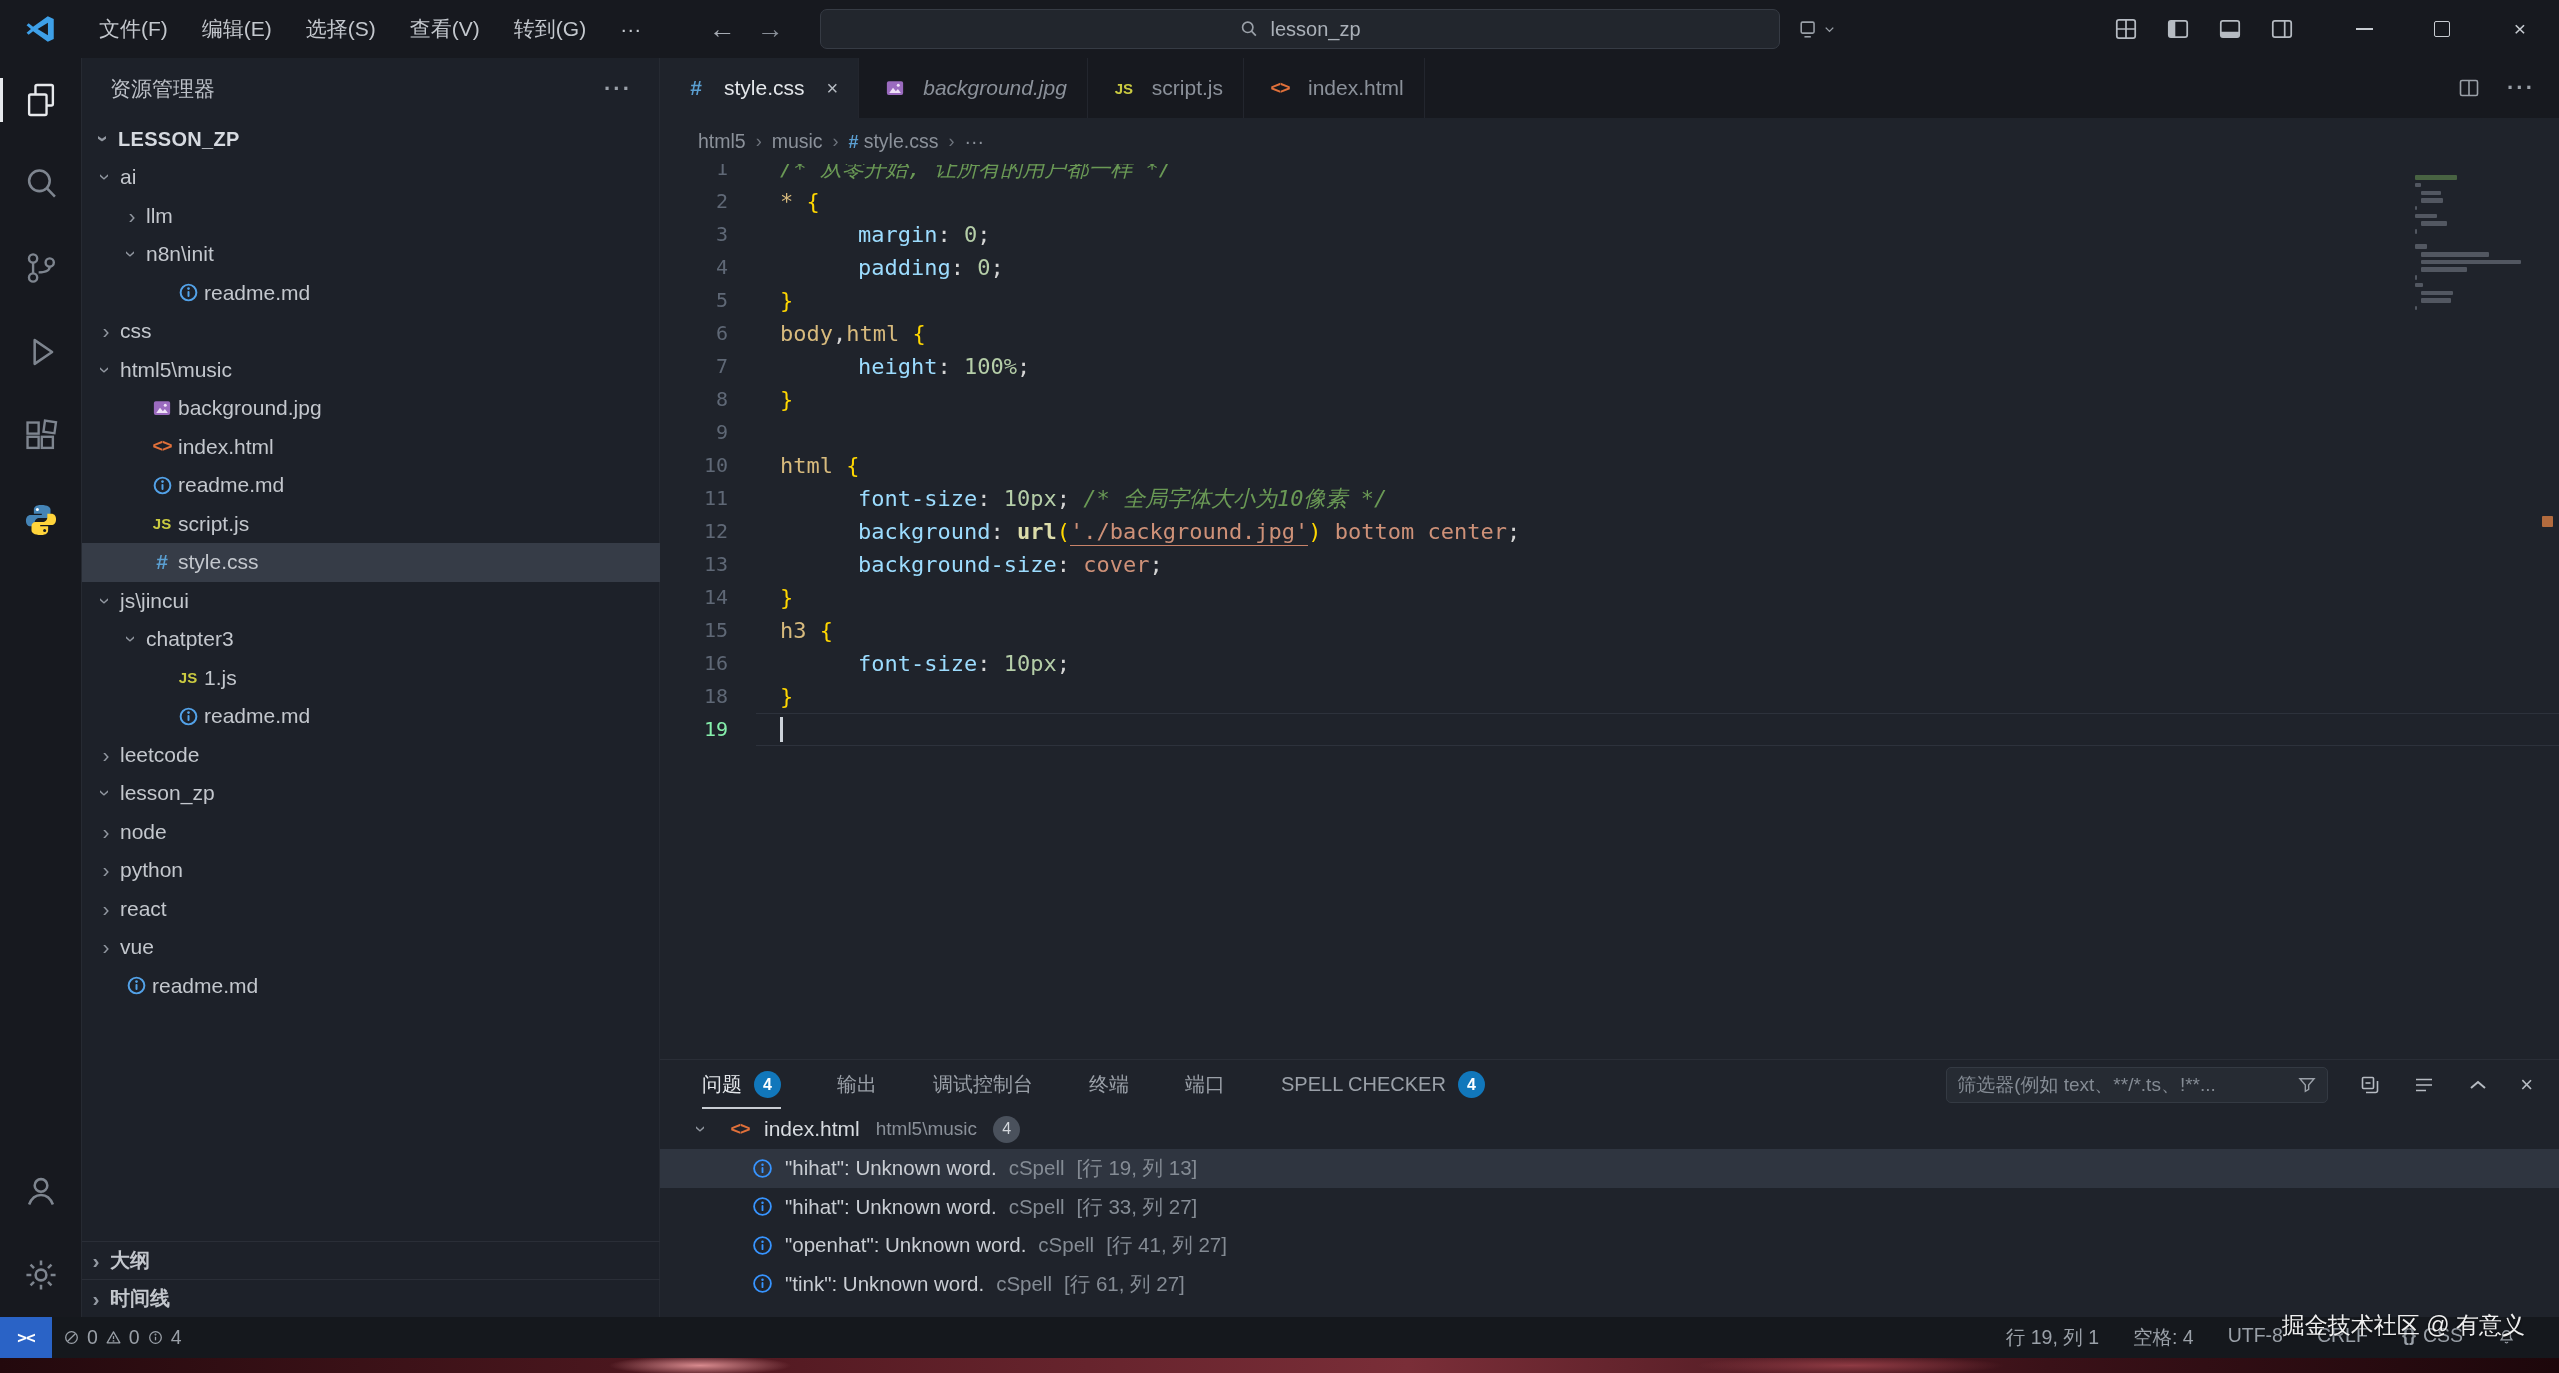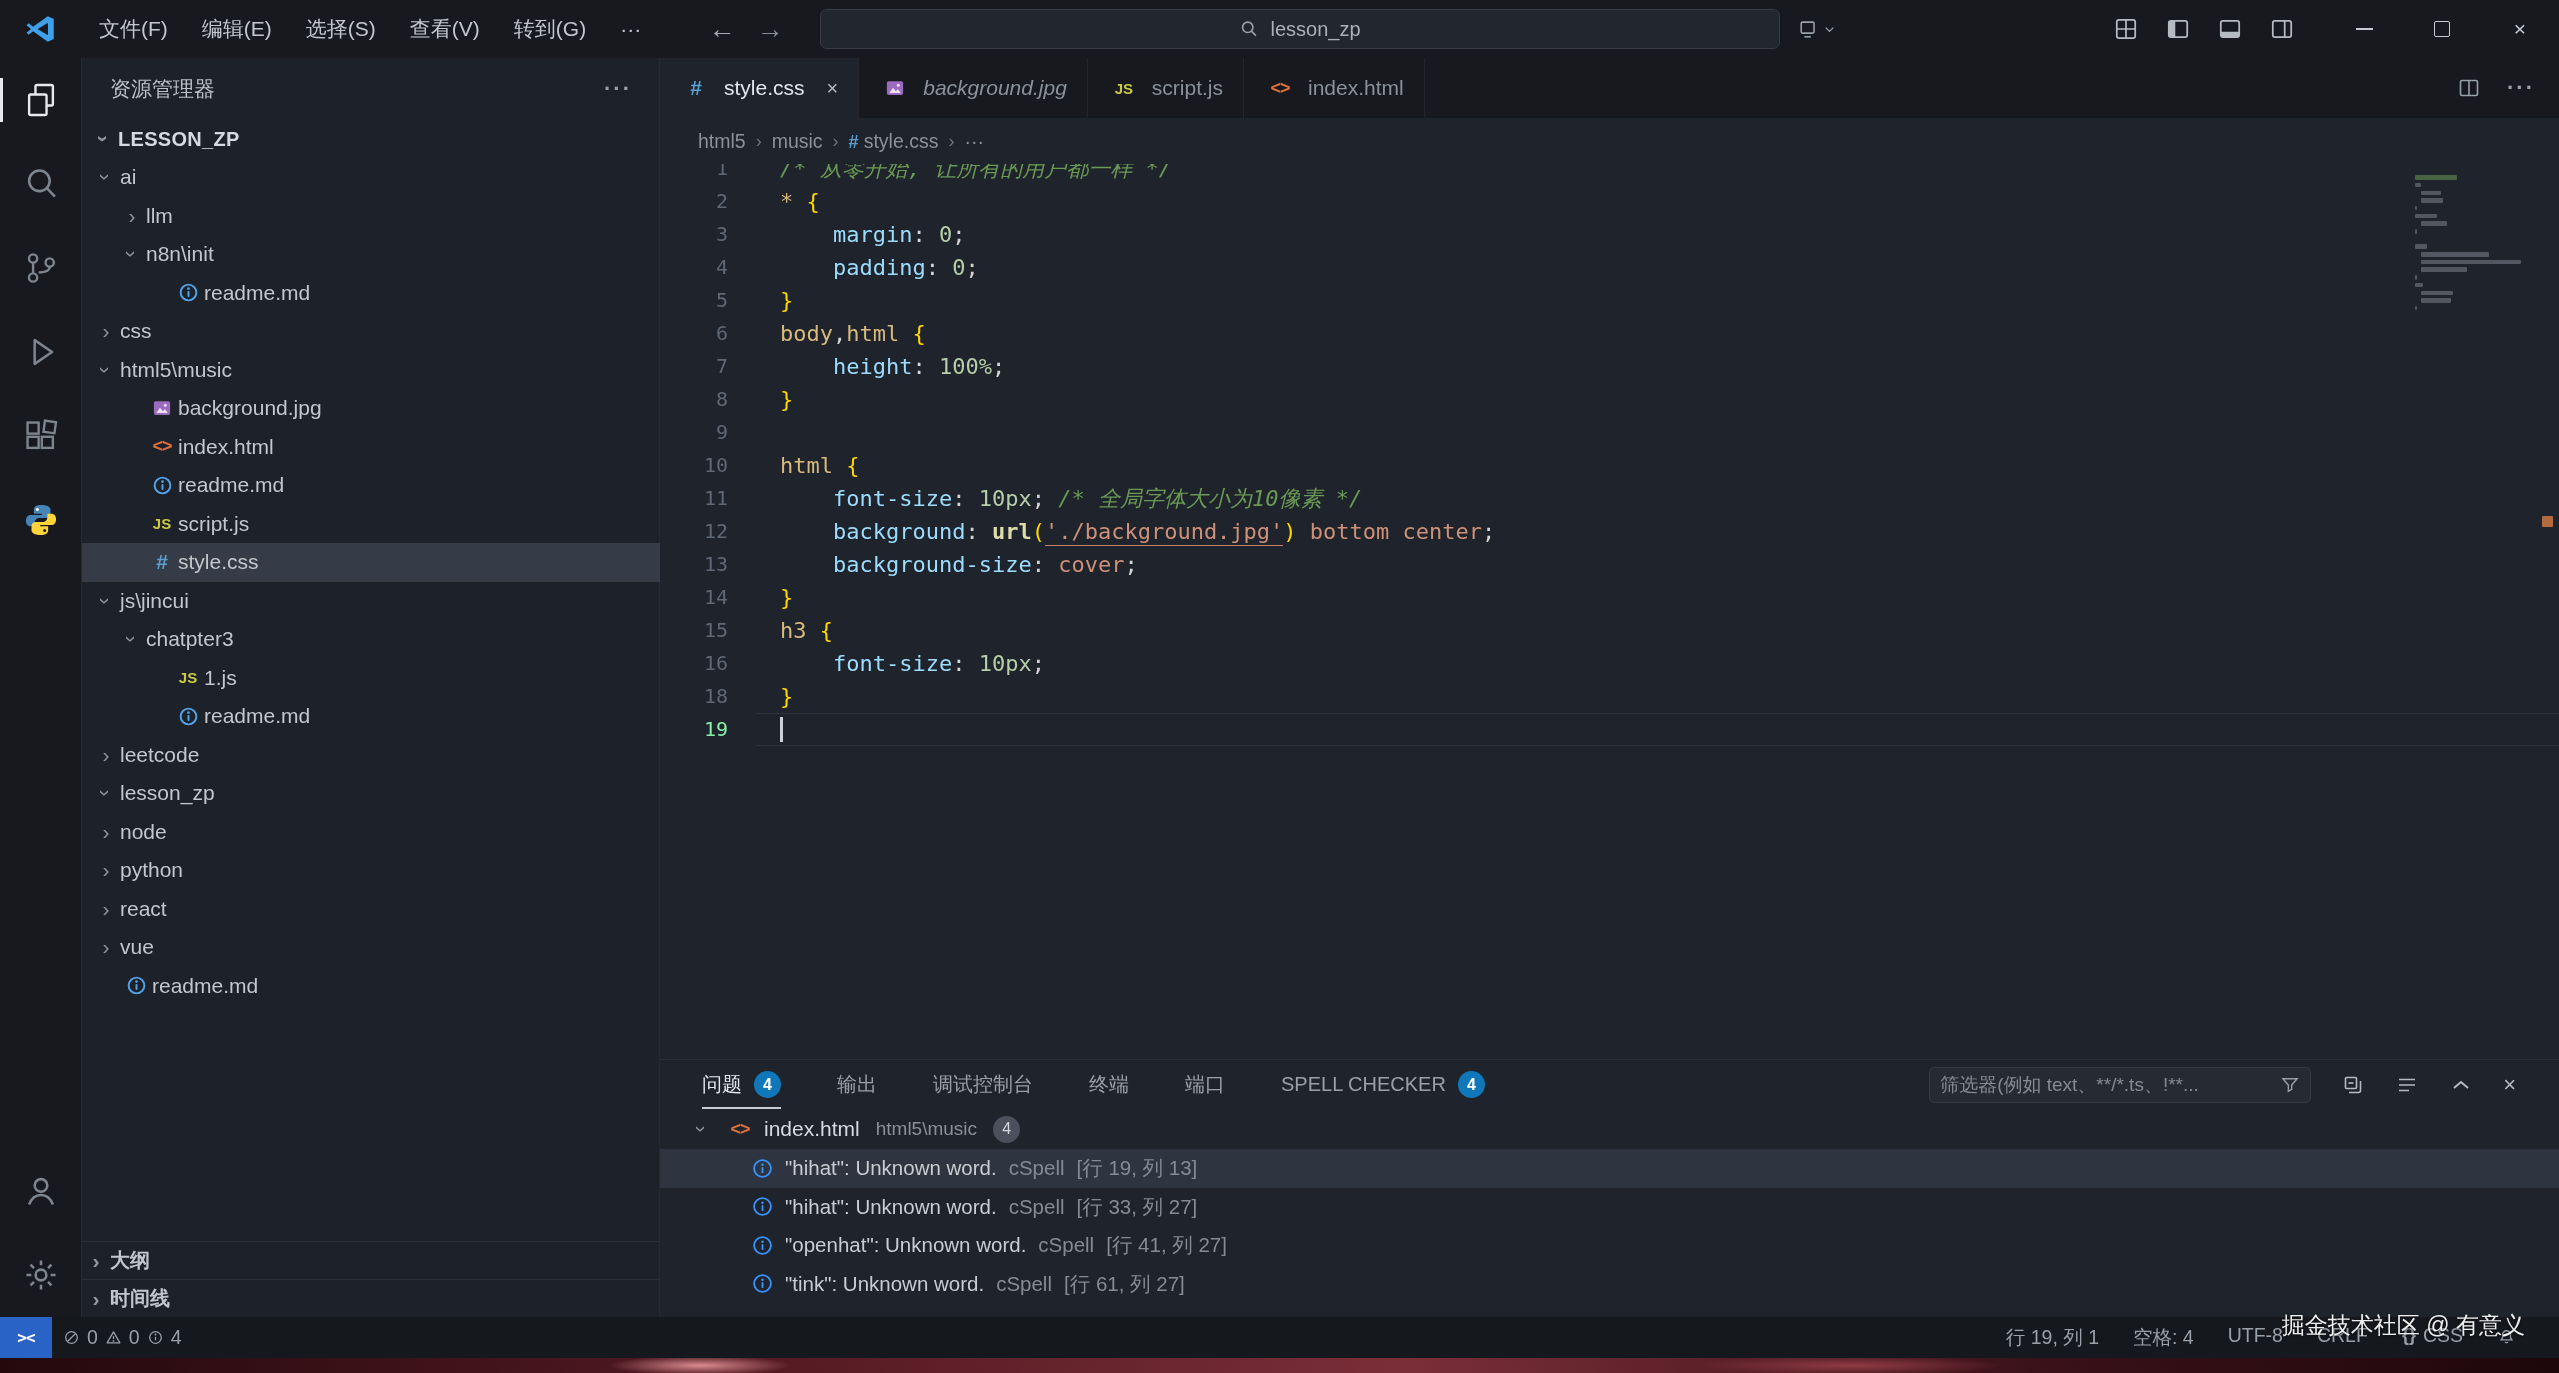--- a/index.html
+++ b/index.html
@@ -71,40 +71,40 @@
   .cl { display:flex; height:33px; line-height:33px; font-family:"DejaVu Sans Mono", monospace; font-size:22px; position:relative; }
   .ln { width:96px; flex:none; padding-right:28px; text-align:right; color:#5f6876; font-size:20px; font-family:"DejaVu Sans Mono", monospace; }
   .lc { white-space:pre; padding-left:24px; }
   .cl.current .ln { color:#86efac; }
   .cl.current::after { content:''; position:absolute; left:96px; right:0; top:0; bottom:0; border-top:1px solid #2d323c; border-bottom:1px solid #2d323c; pointer-events:none; }
   .cursor { display:inline-block; width:2.5px; height:25px; background:#ccd2d9; vertical-align:-5px; }
 
   .tk-pl  { color:#d4d4d4; }
   .tk-cm  { color: var(--syn-comment, #6a9955); font-style: italic; }
   .tk-sel { color: var(--syn-selector, #d7ba7d); }
-  .tk-prop{ color: var(--syn-property, #9cdcfe); }
+  .tk-prop{ color: var(--syn-property, #9cdcfe); margin-left: 25px; }
   .tk-num { color: var(--syn-number, #b5cea8); }
   .tk-kw  { color: var(--syn-keyword, #ce9178); }
   .tk-str { color: var(--syn-string, #ce9178); }
   .tk-fn  { color: var(--syn-function, #dcdcaa); font-weight: bold; }
   .tk-b1  { color: var(--syn-brace, #ffd700); }
   .tk-link{ border-bottom:1.5px solid #c8836a; padding-bottom:1px; }
 
   .minimap { position:absolute; top:8px; right:40px; width:104px; }
   .mm-line { height:4.5px; margin:3.2px 0; border-radius:1px; }
   .scroll-tick { position:absolute; right:6px; top:352px; width:11px; height:11px; background:#c27340; opacity:.9; border-radius:1px; }
 
   
   .panel { left:660px; top:1059px; width:1899px; height:258px; background:#1f232b; border-top:1px solid #2a2e37; z-index:2; }
   .ptab-row { height:49px; display:flex; align-items:center; padding-left:42px; gap:46px; }
   .ptab { display:flex; align-items:center; gap:12px; height:100%; font-size:20px; color:#9aa0a8; }
   .ptab.active { color:#e4e7eb; box-shadow: inset 0 -2px 0 #c9cdd3; }
   .badge { min-width:27px; height:27px; border-radius:14px; background: var(--accent, #1177bb); color:#fff; font-size:16px; display:inline-flex; align-items:center; justify-content:center; padding:0 7px; font-weight:700; }
   .badge.gray { background:#4a515c; color:#d3d7dc; font-weight:400; }
-  .panel-controls { margin-left:auto; display:flex; align-items:center; gap:30px; padding-right:43px; color:#b6bbc2; }
+  .panel-controls { margin-left:auto; display:flex; align-items:center; gap:30px; padding-right:26px; color:#b6bbc2; }
   .filterbox { width:382px; height:36px; background:#262b33; border:1px solid #343a43; border-radius:5px; display:flex; align-items:center; padding:0 10px; gap:8px; }
   .filterbox input { flex:1; min-width:0; background:transparent; border:none; outline:none; color:#c3c7cd; font-size:19px; font-family:"Liberation Sans", sans-serif; }
   .filterbox input::placeholder { color:#848b94; }
   .pgroup { height:40px; display:flex; align-items:center; padding-left:28px; gap:8px; font-size:21px; color:#d7dbe0; }
   .pgroup .ppath { color:#8a9099; font-size:19px; margin:0 8px; }
   .prow { height:38.5px; display:flex; align-items:center; padding-left:92px; gap:12px; font-size:20.5px; color:#c9cdd3; }
   .prow.selected { background:#2f3540; }
   .prow .psrc, .prow .ploc { color:#848b94; }
   .picon { display:inline-flex; }
 

